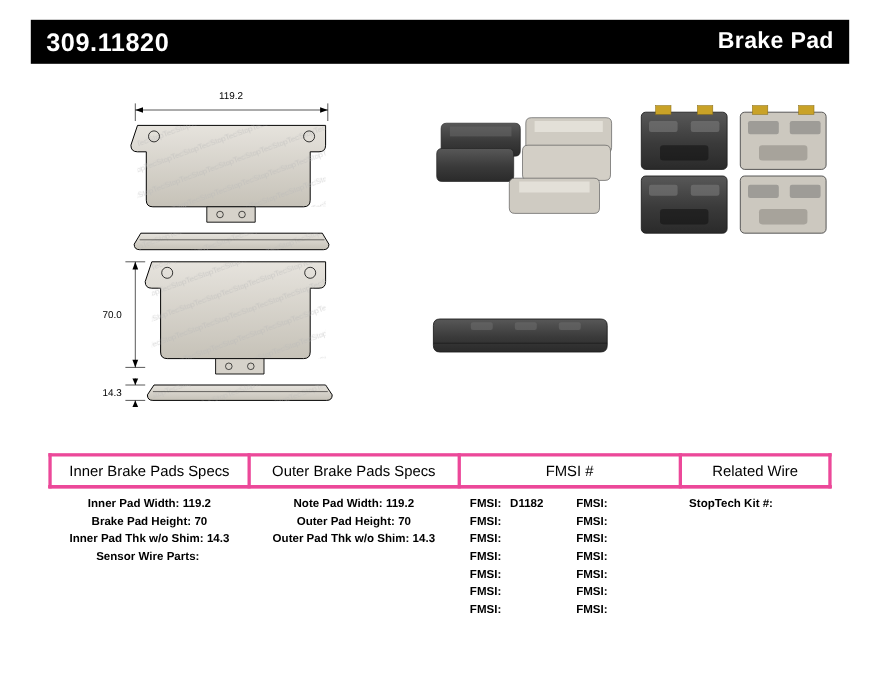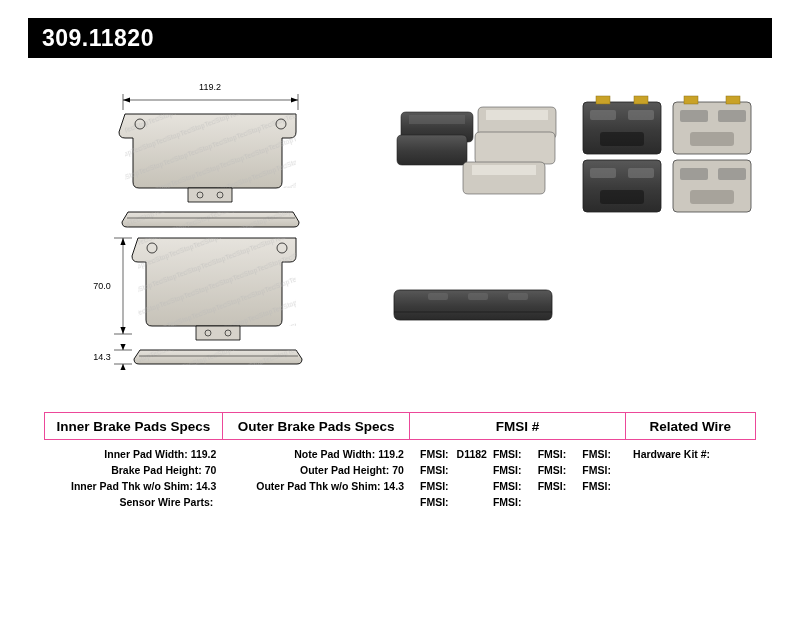--- a/index.html
+++ b/index.html
@@ -60,24 +60,24 @@
   
   .spec-table {
     position: absolute;
     left: 44px;
     top: 412px;
     width: 712px;
     border-collapse: collapse;
     font-size: 11px;
   }
   .spec-table th {
-    border: 1px solid #ec4899;
+    border: 3px solid #ec4899;
     height: 26px;
     font-size: 13.5px;
-    font-weight: bold;
+    font-weight: normal;
     text-align: center;
     vertical-align: middle;
     padding: 0 4px;
   }
   .spec-table td {
     border: none;
     vertical-align: top;
     padding: 0;
   }
   .col-inner { width: 175px; }
@@ -87,28 +87,28 @@
 
   .speclist {
     list-style: none;
     margin: 0;
     padding: 6px 6px 10px 6px;
   }
   .speclist li {
     font-size: 10.5px;
     font-weight: bold;
     line-height: 16px;
-    text-align: right;
+    text-align: center;
     white-space: nowrap;
   }
   .speclist li .val { font-weight: bold; padding-left: 3px; }
 
   .fmsi-grid {
     display: grid;
-    grid-template-columns: 1fr 1fr 1fr 1fr;
+    grid-template-columns: 1fr 1fr;
     padding: 6px 4px 10px 10px;
     column-gap: 6px;
   }
   .fmsi-grid div {
     font-size: 10.5px;
     font-weight: bold;
     line-height: 16px;
     text-align: left;
     white-space: nowrap;
   }
@@ -157,20 +157,21 @@
     height: 19px;
   }
 </style>
 </head>
 <body>
 
 <div class="sheet">
 
   <div class="header">
     <span class="part-number">309.11820</span>
+    <span class="doc-type">Brake Pad</span>
   </div>
 
   <div class="drawings">
     <svg width="744" height="330" viewBox="0 0 744 330" xmlns="http://www.w3.org/2000/svg">
       <defs>
         <pattern id="hatch" width="26" height="22" patternUnits="userSpaceOnUse" patternTransform="rotate(-20)">
           <text x="0" y="12" font-family="Liberation Sans, sans-serif" font-size="7" fill="#b8b8b8">StopTech</text>
         </pattern>
         <linearGradient id="padgrad" x1="0" y1="0" x2="0" y2="1">
           <stop offset="0%" stop-color="#585858"></stop>
@@ -345,21 +346,21 @@
             <div><span>FMSI:</span><span class="val"></span></div>
             <div><span>FMSI:</span><span class="val"></span></div>
             <div><span>FMSI:</span><span class="val"></span></div>
             <div><span>FMSI:</span><span class="val"></span></div>
             <div><span>FMSI:</span><span class="val"></span></div>
             <div><span>FMSI:</span><span class="val"></span></div>
           </div>
         </td>
         <td>
           <div class="related">
-            <div><span>Hardware Kit #:</span><span class="val"></span></div>
+            <div><span>StopTech Kit #:</span><span class="val"></span></div>
           </div>
         </td>
       </tr>
     </tbody>
   </table>
 
 
 </div>
 
 </body></html>

